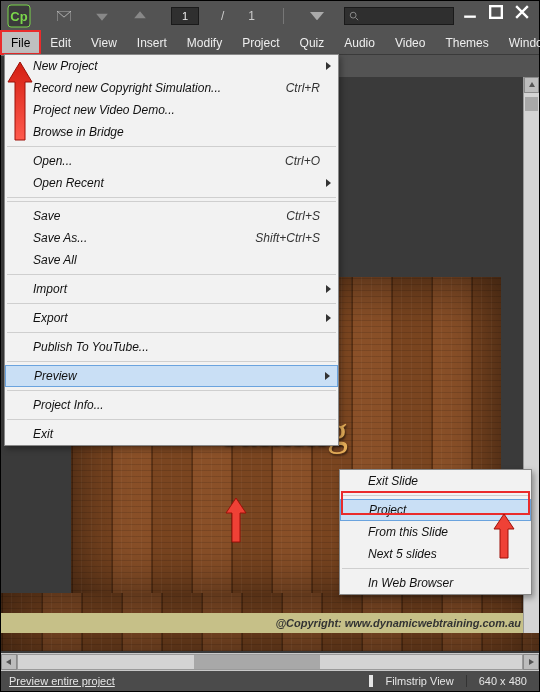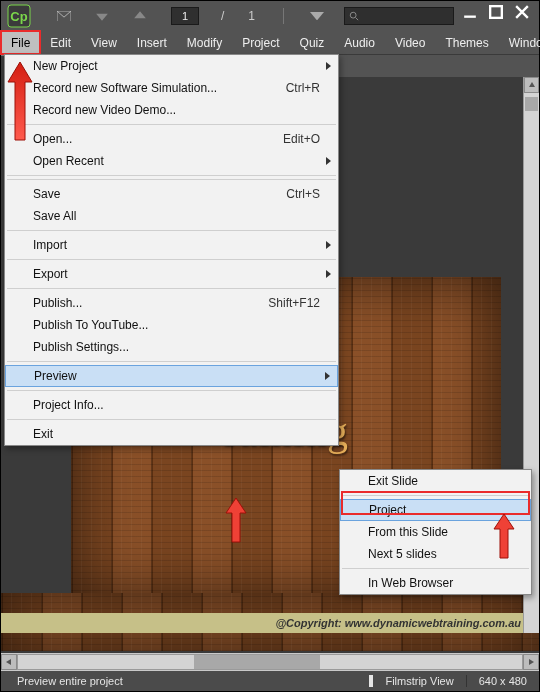--- a/index.html
+++ b/index.html
@@ -30,29 +30,29 @@
     repeating-linear-gradient(90deg,rgba(255,255,255,.04) 0 1px, transparent 1px 10px);}
   .slide-title { position:absolute; left:50%; top:48%; transform:translate(-50%,-50%); color:#e8b05a; font-size:42px; font-family: Georgia, serif; letter-spacing:1px; text-shadow:1px 2px 2px rgba(0,0,0,.5);}
   .footer-slide { position:absolute; left:0; right:0; bottom:40px; height:58px; background:#6e3b17;padding-left:24px; }
   .footer-slide .wood{inset:0;}
   .copyright { position:absolute; bottom:18px; right:12px; width:100%; text-align:right; padding-right:6px; background:#c6c088; color:#333; font-size:11px; font-style:italic; font-weight:600; height:20px; line-height:20px;}
   .hscroll { position:absolute; left:0; right:0; bottom:20px; height:18px; background:#c9c9c9; display:flex; align-items:center;}
   .hscroll .arr { width:16px; height:16px; background:#bdbdbd; border:1px solid #8a8a8a; display:flex; align-items:center; justify-content:center;}
   .hscroll .track { flex:1; height:16px; background:#d4d4d4; position:relative; border:1px solid #9a9a9a;}
   .hscroll .thumb { position:absolute; left:35%; width:25%; top:0; bottom:0; background:#a8a8a8;}
   .statusbar { position:absolute; left:0; right:0; bottom:0; height:20px; background:#4b4b4b; color:#e5e5e5; display:flex; align-items:center; font-size:11px;}
-  .statusbar .sb-left { padding:0 16px;}
+  .statusbar .sb-left { padding:0 8px;text-decoration:underline;}
   .statusbar .sb-mid { margin-left:auto; padding:0 12px; border-left:4px solid #e5e5e5; border-right:1px solid #333;}
   .statusbar .sb-right { padding:0 12px;}
   .vscroll { position:absolute; top:22px; right:0; width:16px; bottom:58px; background:#d4d4d4; border-left:1px solid #9a9a9a;}
   .vscroll .arr { height:16px; background:#bdbdbd; border:1px solid #8a8a8a; display:flex; align-items:center; justify-content:center;}
   .vscroll .thumb { position:absolute; top:20px; left:1px; right:1px; height:14px; background:#a8a8a8;}
 
   
-  .menu { position:absolute; background:#f2f2f2; border:1px solid #888; box-shadow:2px 3px 6px rgba(0,0,0,.35); font-size:12px; color:#111;}
+  .menu { position:absolute; background:#f2f2f2; border:1px solid #888; box-shadow:2px 3px 6px rgba(0,0,0,.35); font-size:12px; color:#111;font-style:italic;}
   .menu .row { display:flex; align-items:center; height:22px; padding:0 18px 0 28px; position:relative;}
   .menu .row.hl { background:#c9dff5; border:1px solid #6aa3de; height:22px;}
   .menu .sep { height:1px; background:#cfcfcf; margin:3px 2px;}
   .menu .shcut { margin-left:auto; color:#333; padding-left:30px;}
   .menu .sub-ind { position:absolute; right:6px; top:50%; transform:translateY(-50%); }
   .menu .sub-ind svg{width:8px;height:8px;}
   .file-menu { top:54px; left:4px; width:335px; }
   .sub-menu { top:469px; left:339px; width:193px; }
 
   .arrow-anno { position:absolute; pointer-events:none; }
@@ -187,70 +187,70 @@
 </div>
 
 <div class="menu file-menu">
   <div class="row">
       <span>New Project</span>
       <span class="sub-ind"><svg viewBox="0 0 8 8">
           <path d="M2 0 L7 4 L2 8 Z" fill="#333"></path>
         </svg></span>
     </div>
   <div class="row">
-      <span>Record new Software Simulation...</span>
+      <span>Record new Copyright Simulation...</span>
       <span class="shcut">Ctrl+R</span>
     </div>
   <div class="row">
-      <span>Record new Video Demo...</span>
+      <span>Project new Video Demo...</span>
+    </div>
+  <div class="row">
+      <span>Browse in Bridge</span>
     </div>
   <div class="sep"></div>
   <div class="row">
       <span>Open...</span>
-      <span class="shcut">Edit+O</span>
+      <span class="shcut">Ctrl+O</span>
     </div>
   <div class="row">
       <span>Open Recent</span>
       <span class="sub-ind"><svg viewBox="0 0 8 8">
           <path d="M2 0 L7 4 L2 8 Z" fill="#333"></path>
         </svg></span>
     </div>
   <div class="sep"></div>
   <div class="sep"></div>
   <div class="row">
       <span>Save</span>
       <span class="shcut">Ctrl+S</span>
     </div>
   <div class="row">
+      <span>Save As...</span>
+      <span class="shcut">Shift+Ctrl+S</span>
+    </div>
+  <div class="row">
       <span>Save All</span>
     </div>
   <div class="sep"></div>
   <div class="row">
       <span>Import</span>
       <span class="sub-ind"><svg viewBox="0 0 8 8">
           <path d="M2 0 L7 4 L2 8 Z" fill="#333"></path>
         </svg></span>
     </div>
   <div class="sep"></div>
   <div class="row">
       <span>Export</span>
       <span class="sub-ind"><svg viewBox="0 0 8 8">
           <path d="M2 0 L7 4 L2 8 Z" fill="#333"></path>
         </svg></span>
     </div>
   <div class="sep"></div>
   <div class="row">
-      <span>Publish...</span>
-      <span class="shcut">Shift+F12</span>
-    </div>
-  <div class="row">
       <span>Publish To YouTube...</span>
-    </div>
-  <div class="row">
-      <span>Publish Settings...</span>
     </div>
   <div class="sep"></div>
   <div class="row hl">
       <span>Preview</span>
       <span class="sub-ind"><svg viewBox="0 0 8 8">
           <path d="M2 0 L7 4 L2 8 Z" fill="#333"></path>
         </svg></span>
     </div>
   <div class="sep"></div>
   <div class="row">

